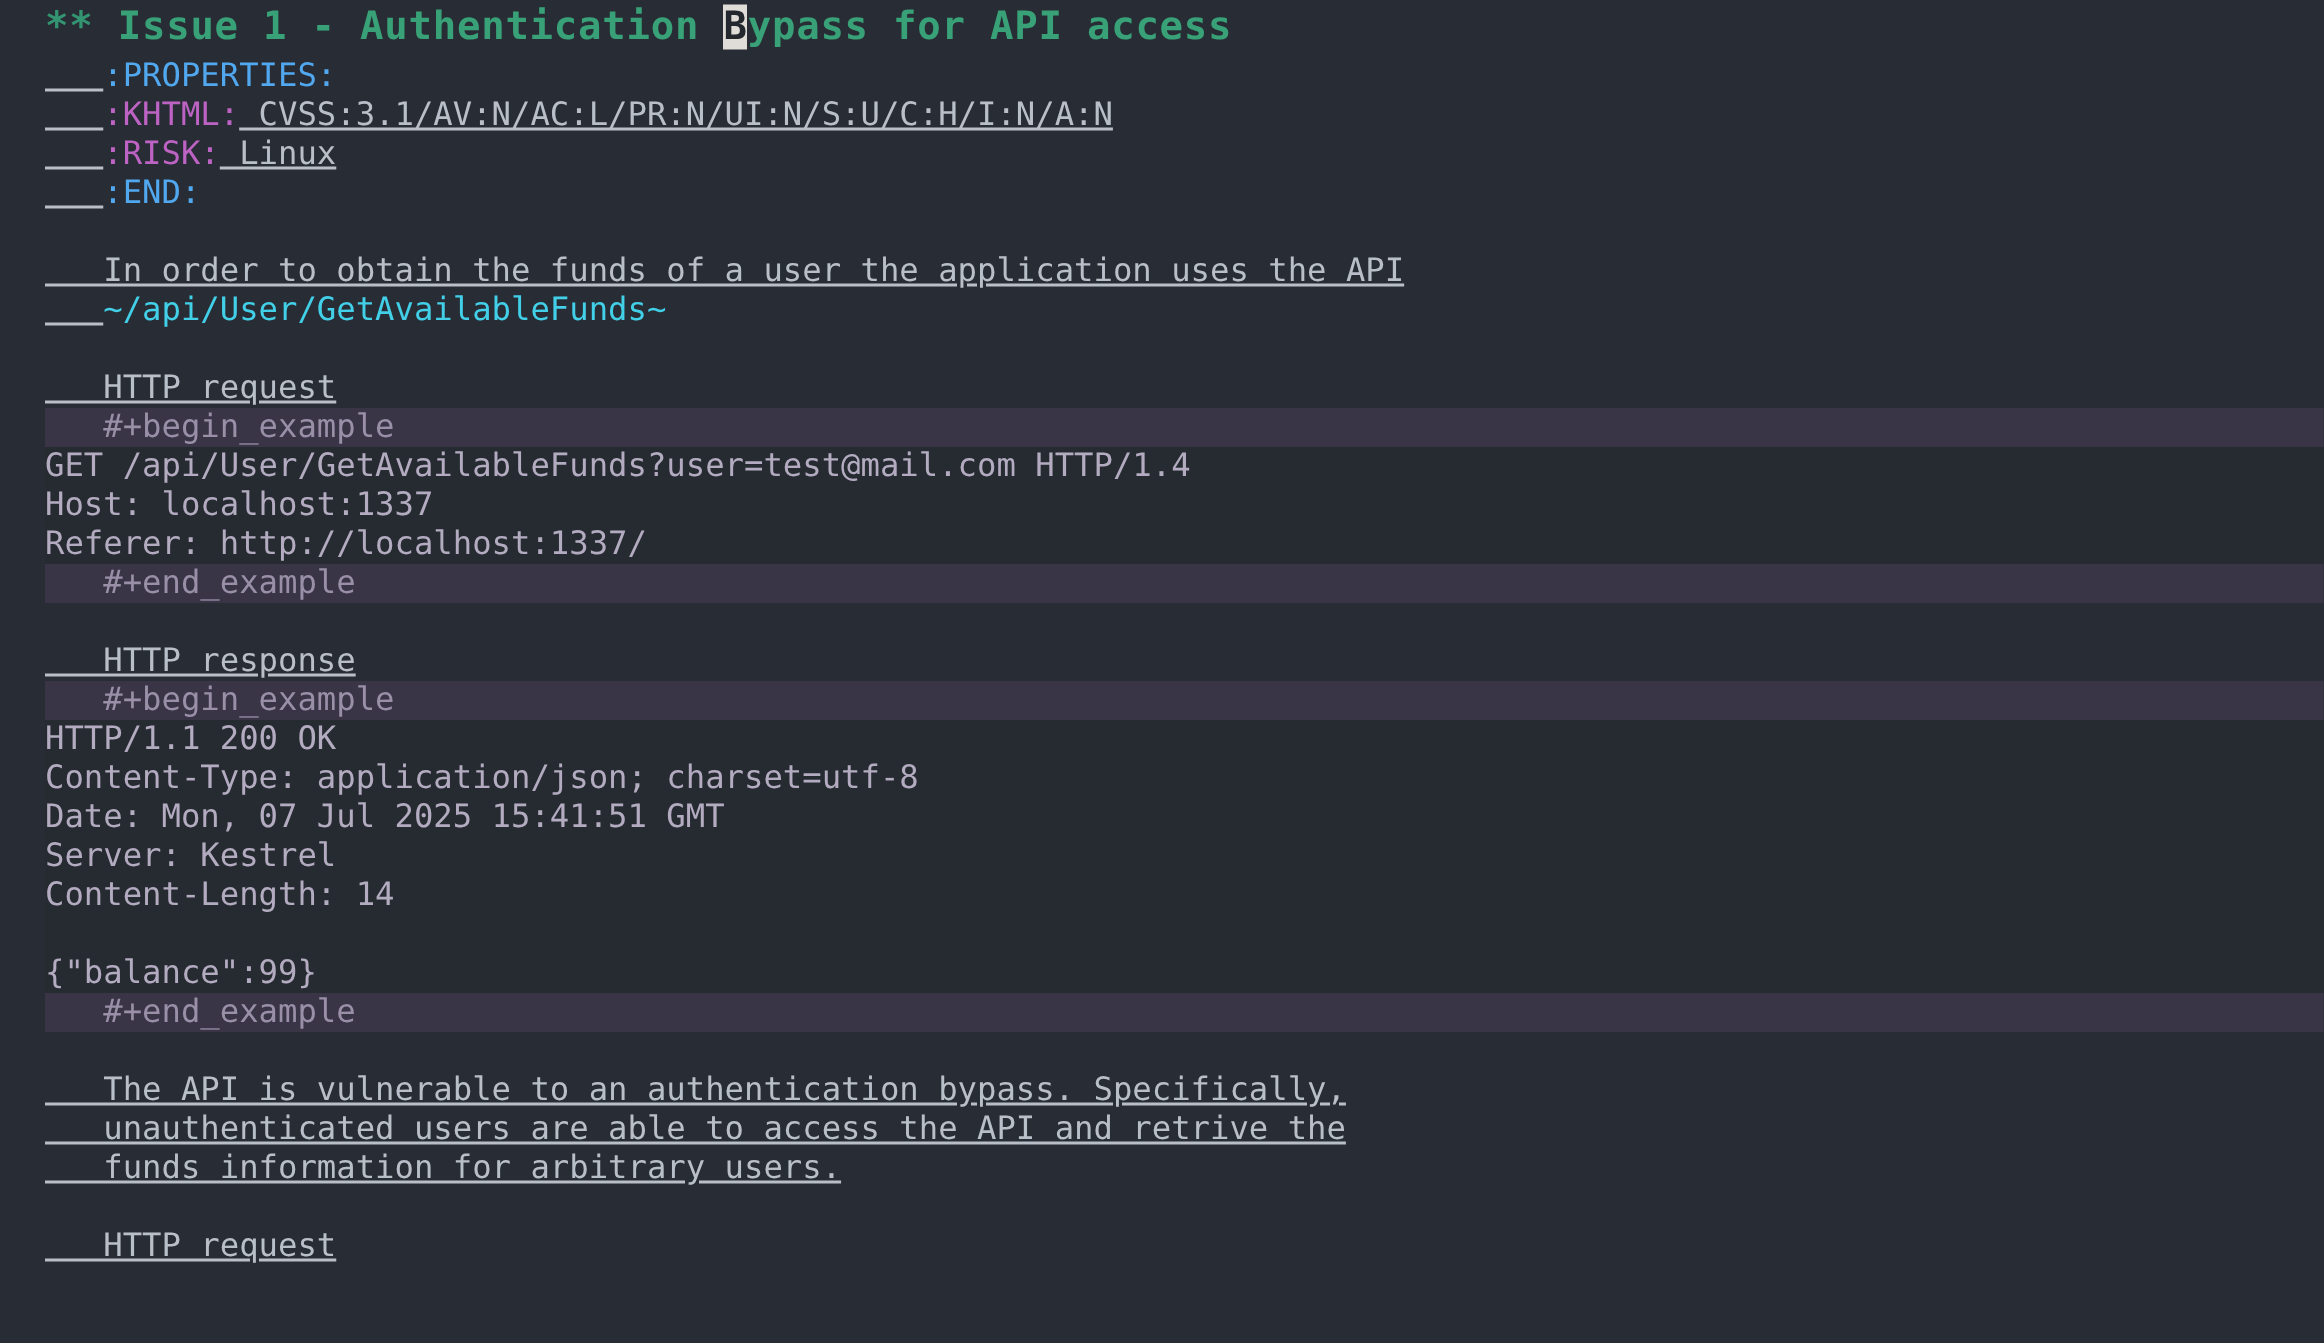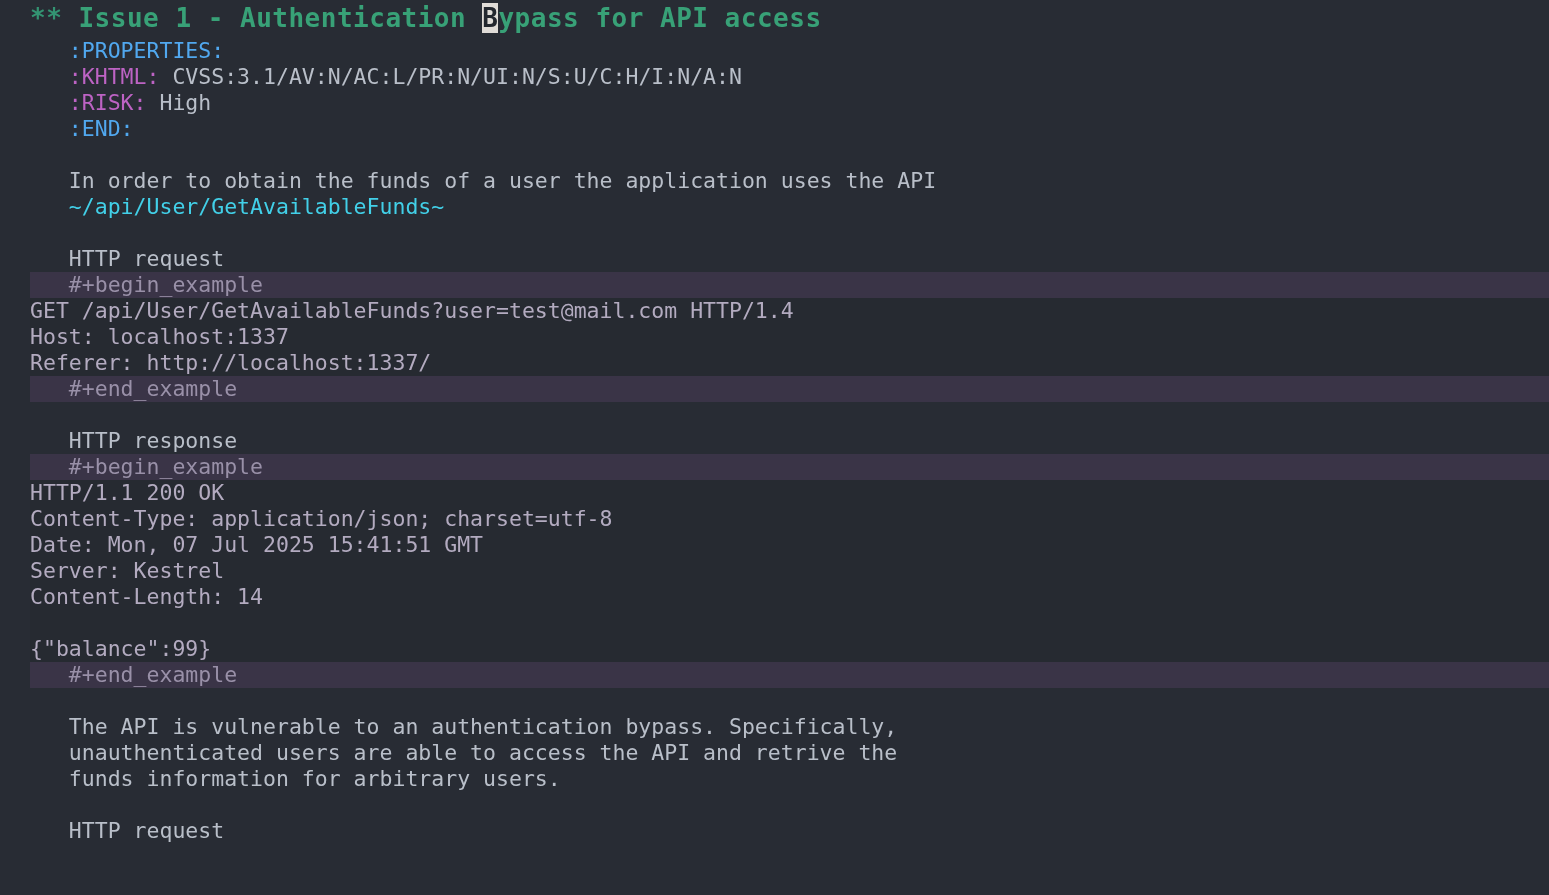--- a/index.html
+++ b/index.html
@@ -42,33 +42,33 @@
   .line-block, .line-block-blank {
     background: var(--block-bg);
     color: var(--block-fg);
   }
   .seg { white-space: pre; }
   .seg-stars   { color: var(--stars); }
   .seg-heading { color: var(--heading); }
   .seg-cursor  { background: var(--cursor-bg); color: var(--cursor-fg); }
   .seg-drawer  { color: var(--drawer); }
   .seg-propkey { color: var(--propkey); }
-  .seg-fg      { color: var(--fg); }
+  .seg-fg      { color: var(--fg); text-decoration: underline; }
   .seg-code    { color: var(--code); }
   .seg-meta    { color: var(--meta-line-fg); text-align: center; }
   .seg-block   { color: var(--block-fg); }
 </style>
 </head>
 <body>
 
 <div class="buffer">
     <div class="line line-heading"><span class="seg seg-stars">** </span><span class="seg seg-heading">Issue 1 - Authentication </span><span class="seg seg-cursor">B</span><span class="seg seg-heading">ypass for API access</span></div>
     <div class="line line-normal"><span class="seg seg-fg">   </span><span class="seg seg-drawer">:PROPERTIES:</span></div>
     <div class="line line-normal"><span class="seg seg-fg">   </span><span class="seg seg-propkey">:KHTML:</span><span class="seg seg-fg"> CVSS:3.1/AV:N/AC:L/PR:N/UI:N/S:U/C:H/I:N/A:N</span></div>
-    <div class="line line-normal"><span class="seg seg-fg">   </span><span class="seg seg-propkey">:RISK:</span><span class="seg seg-fg"> High</span></div>
+    <div class="line line-normal"><span class="seg seg-fg">   </span><span class="seg seg-propkey">:RISK:</span><span class="seg seg-fg"> Linux</span></div>
     <div class="line line-normal"><span class="seg seg-fg">   </span><span class="seg seg-drawer">:END:</span></div>
     <div class="line line-blank"></div>
     <div class="line line-normal"><span class="seg seg-fg">   In order to obtain the funds of a user the application uses the API</span></div>
     <div class="line line-normal"><span class="seg seg-fg">   </span><span class="seg seg-code">~/api/User/GetAvailableFunds~</span></div>
     <div class="line line-blank"></div>
     <div class="line line-normal"><span class="seg seg-fg">   HTTP request</span></div>
     <div class="line line-meta"><span class="seg seg-meta">   #+begin_example</span></div>
     <div class="line line-block"><span class="seg seg-block">GET /api/User/GetAvailableFunds?user=test@mail.com HTTP/1.4</span></div>
     <div class="line line-block"><span class="seg seg-block">Host: localhost:1337</span></div>
     <div class="line line-block"><span class="seg seg-block">Referer: http://localhost:1337/</span></div>

